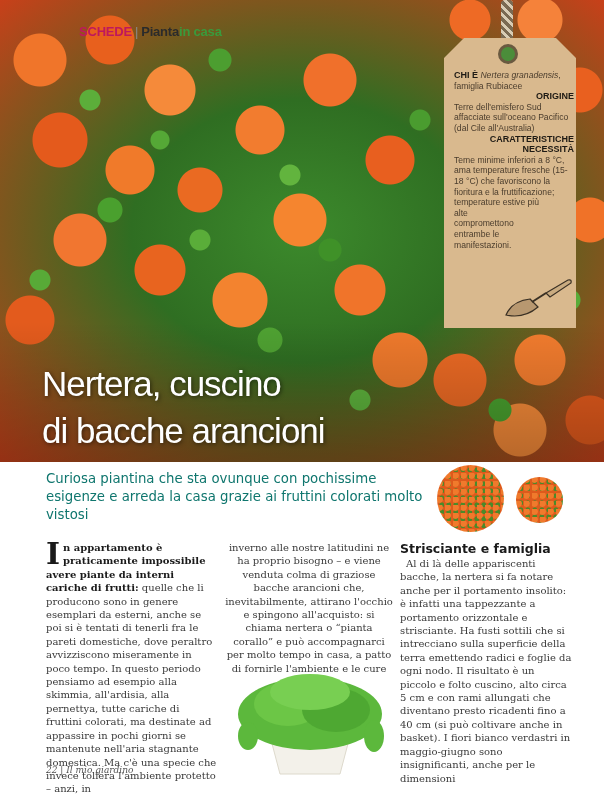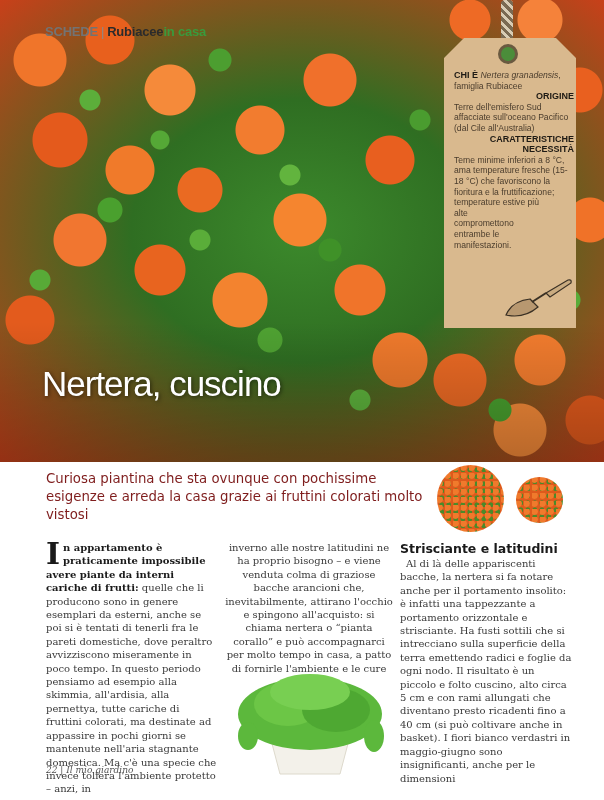--- a/index.html
+++ b/index.html
@@ -56,21 +56,21 @@
   .hero-shade {
     position: absolute; left: 0; right: 0; bottom: 0; height: 140px;
     background: linear-gradient(to bottom, rgba(0,0,0,0) 0%, rgba(0,0,0,0.25) 100%);
   }
 
   .section-label {
     position: absolute; left: 45px; top: 24px;
     font-family: "Liberation Sans", sans-serif; font-weight: bold; font-size: 13px;
     letter-spacing: -0.2px;
   }
-  .section-label .sec { color: #737373; }
+  .section-label .sec { color: #be185d; margin-left: 34px; }
   .section-label .sep { color: #8a8a8a; font-weight: normal; margin: 0 3px; }
   .section-label .t1 { color: #2b2b2b; }
   .section-label .t2 { color: #3a9a3c; }
 
   .hero-title {
     position: absolute; left: 42px; top: 360px;
     font-family: "Liberation Sans", sans-serif; font-size: 35px; font-weight: normal;
     line-height: 47px; color: #ffffff; letter-spacing: -1px;
     text-shadow: 1px 1px 4px rgba(0,0,0,0.55);
   }
@@ -97,21 +97,21 @@
   }
   .tag-text .head { font-weight: bold; color: #1e1a14; font-size: 9px; text-align: right; }
   .tag-text .narrow { display: block; width: 70px; }
   .trowel {
     position: absolute; left: 502px; top: 277px; width: 72px; height: 44px;
   }
 
   .subtitle {
     position: absolute; left: 46px; top: 470px; width: 390px;
     font-family: "DejaVu Sans", sans-serif; font-size: 13.3px; line-height: 18px;
-    color: #7f1d1d;
+    color: #0f766e;
   }
   .ball {
     position: absolute; border-radius: 50%;
     background:
       radial-gradient(circle at 30% 30%, #f07a2c 0 3px, transparent 4px) 0 0/8px 8px,
       radial-gradient(circle at 70% 70%, #4a8a2a 0 2px, transparent 3px) 0 0/7px 7px,
       #dd5a1c;
   }
   .ball-big { left: 437px; top: 465px; width: 67px; height: 67px; }
   .ball-small { left: 516px; top: 477px; width: 47px; height: 46px; }
@@ -144,25 +144,26 @@
 </style>
 </head>
 <body>
 
 <div class="hero">
   <div class="hero-leaves"></div>
   <div class="hero-shade"></div>
 </div>
 
 <div class="section-label">
-  <span class="sec">SCHEDE</span><span class="sep">|</span><span class="t1">Rubiacee</span><span class="t2">in casa</span>
+  <span class="sec">SCHEDE</span><span class="sep">|</span><span class="t1">Pianta</span><span class="t2">in casa</span>
 </div>
 
 <div class="hero-title">
   <div>Nertera, cuscino</div>
+  <div>di bacche arancioni</div>
 </div>
 
 <div class="tag-string"></div>
 <div class="tag"></div>
 <div class="tag-hole"></div>
 <div class="tag-text">
   <div>
     <span class="head">CHI È</span>
     <em>Nertera granadensis</em><span>, famiglia Rubiacee</span>
   </div>
@@ -198,21 +199,21 @@
   <path d="M42 70 L122 70 L112 108 L52 108 Z" fill="#f3f1ea" stroke="#ddd9cc"></path>
   <ellipse cx="82" cy="48" rx="72" ry="36" fill="#5cb83c"></ellipse>
   <ellipse cx="60" cy="38" rx="34" ry="22" fill="#6cc646"></ellipse>
   <ellipse cx="108" cy="44" rx="34" ry="22" fill="#4ea832"></ellipse>
   <ellipse cx="82" cy="26" rx="40" ry="18" fill="#78cf52"></ellipse>
   <ellipse cx="20" cy="70" rx="10" ry="14" fill="#5cb83c"></ellipse>
   <ellipse cx="146" cy="70" rx="10" ry="16" fill="#5cb83c"></ellipse>
 </svg>
 
 <div class="col col3">
-  <div class="col3-head">Strisciante e latitudini</div>
+  <div class="col3-head">Strisciante e famiglia</div>
   <p>Al di là delle appariscenti bacche, la nertera si fa notare anche per il portamento insolito: è infatti una tappezzante a portamento orizzontale e strisciante. Ha fusti sottili che si intrecciano sulla superficie della terra emettendo radici e foglie da ogni nodo. Il risultato è un piccolo e folto cuscino, alto circa 5 cm e con rami allungati che diventano presto ricadenti fino a 40 cm (si può coltivare anche in basket). I fiori bianco verdastri in maggio-giugno sono insignificanti, anche per le dimensioni</p>
 </div>
 
 <div class="footer">
   <span>22</span>
   <span>|</span>
   <span>Il mio giardino</span>
 </div>
 
 </body></html>

